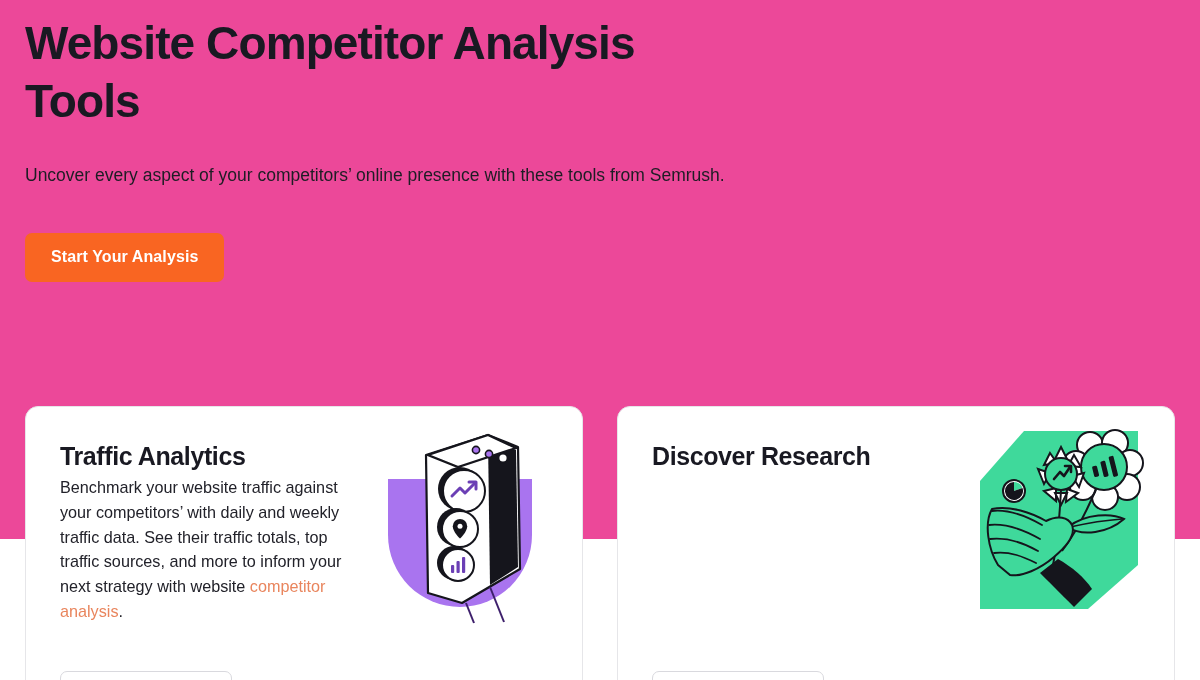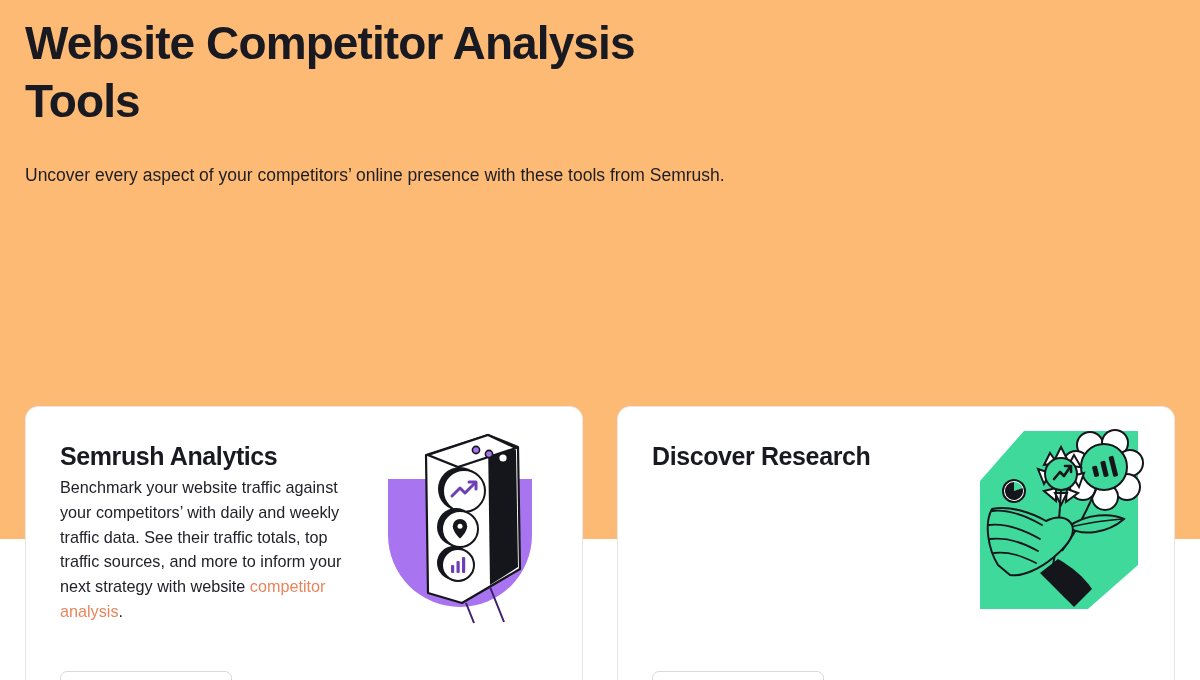--- a/index.html
+++ b/index.html
@@ -10,21 +10,21 @@
     overflow: hidden;
     background: #ffffff;
     font-family: "Liberation Sans", sans-serif;
     color: #1b1b22;
   }
 
   .page {
     position: relative;
     width: 1200px;
     height: 539px;
-    background: #fdba74;
+    background: #ec4899;
   }
 
   
   .hero {
     position: absolute;
     left: 25px;
     top: 14px;
     width: 760px;
   }
   .hero-title {
@@ -133,20 +133,21 @@
   .illus svg { display: block; width: 100%; height: 100%; }
 </style>
 </head>
 <body>
 
 <div class="page">
 
   <section class="hero">
     <h1 class="hero-title">Website Competitor Analysis Tools</h1>
     <p class="hero-sub">Uncover every aspect of your competitors’ online presence with these tools from Semrush.</p>
+    <button class="cta">Start Your Analysis</button>
   </section>
 
   <section class="cards">
 
     <article class="card">
       <div class="illus">
         <svg viewBox="0 0 210 210" xmlns="http://www.w3.org/2000/svg">
 
           <path d="M18 62 H162 V118 A72 72 0 0 1 90 190 A72 72 0 0 1 18 118 Z" fill="#a974ef"></path>
 
@@ -181,21 +182,21 @@
             <rect x="86.5" y="144" width="3.2" height="12" rx="1"></rect>
             <rect x="92" y="140" width="3.2" height="16" rx="1"></rect>
           </g>
 
           <g stroke="#3d1f6b" stroke-width="2" fill="none">
             <path d="M96 186 L104 206"></path>
             <path d="M120 170 L134 205"></path>
           </g>
         </svg>
       </div>
-      <h2 class="card-title">Semrush Analytics</h2>
+      <h2 class="card-title">Traffic Analytics</h2>
       <p class="card-body"><span>Benchmark your website traffic against your competitors’ with daily and weekly traffic data. See their traffic totals, top traffic sources, and more to inform your next strategy with website </span><a class="link">competitor analysis</a><span>.</span></p>
       <button class="card-cta">Try Traffic Analytics</button>
     </article>
 
     <article class="card">
       <div class="illus">
         <svg viewBox="0 0 210 210" xmlns="http://www.w3.org/2000/svg">
 
           <path d="M62 14 H176 V148 L126 192 H18 V64 Z" fill="#3fd99b"></path>
 

